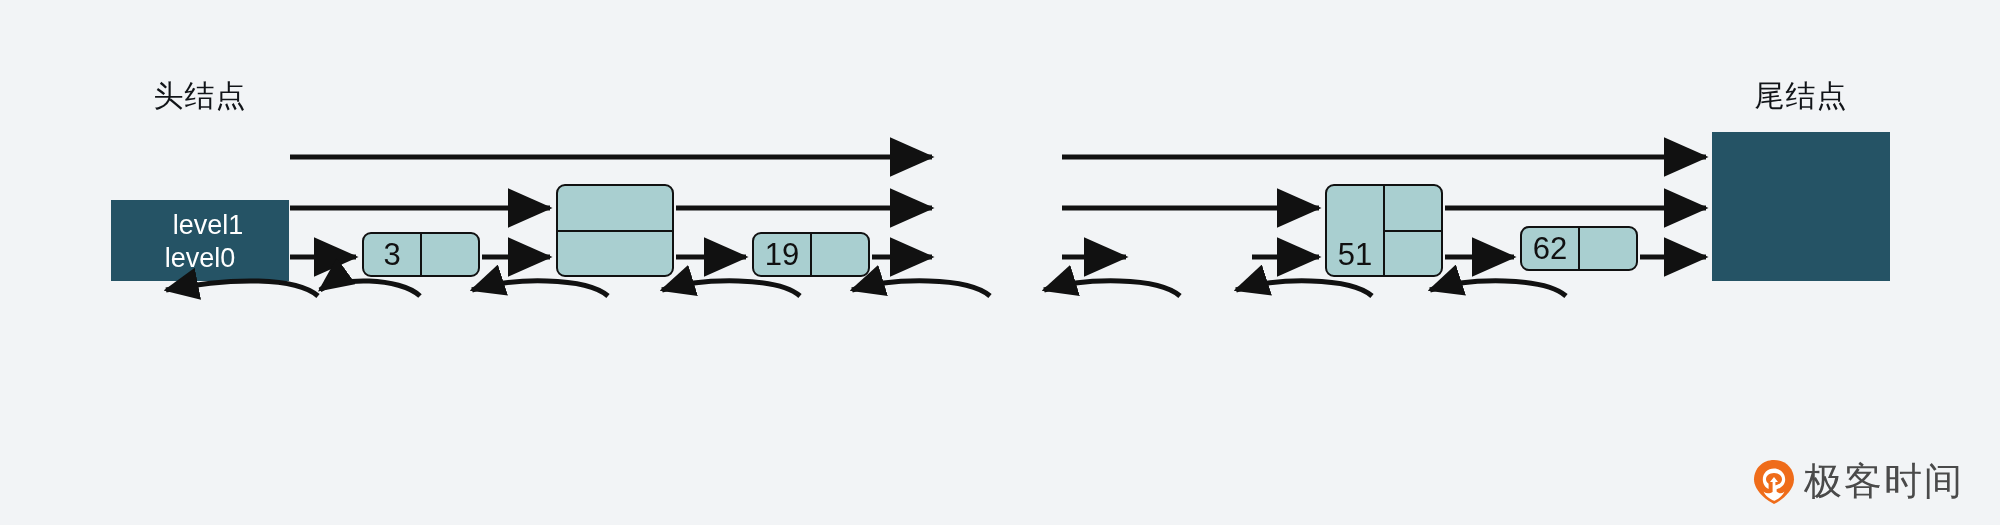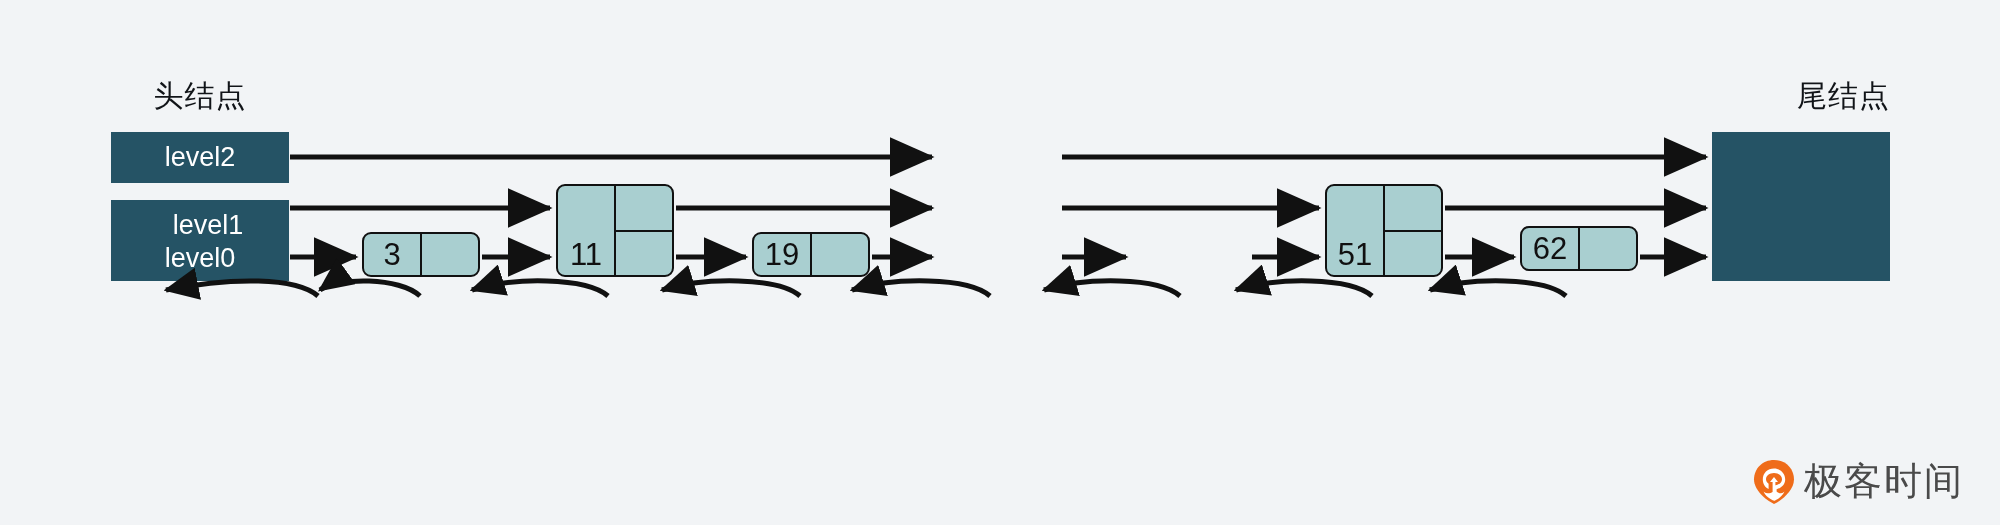--- a/index.html
+++ b/index.html
@@ -67,37 +67,35 @@
     font-family:"Liberation Sans","DejaVu Sans",sans-serif;
     white-space:nowrap;
   }
 </style>
 </head>
 <body>
 
 <div id="stage">
 
   <div class="lbl" id="head-label" style="left:111px;top:76px;width:178px;text-align:center;">头结点</div>
-  <div class="lbl" id="tail-label" style="left:1712px;top:76px;width:178px;text-align:right;">尾结点</div>
+  <div class="lbl" id="tail-label" style="left:1712px;top:76px;width:178px;text-align:center;">尾结点</div>
 
-  <div class="headbox" style="left:111px;top:132px;width:178px;height:51px;">level2</div>
   <div class="headbox" style="left:111px;top:200px;width:178px;height:51px;padding-left:16px;">level1</div>
   <div class="headbox" style="left:111px;top:236px;width:178px;height:45px;">level0</div>
 
   <div class="tailbox" style="left:1712px;top:132px;width:178px;height:149px;"></div>
 
   <div class="node" id="n-3" style="left:362px;top:232px;width:118px;height:45px;">
     <div class="keycell" style="width:58px;">3</div>
     <div class="ptrcol">
       <div class="ptrcell"></div>
     </div>
   </div>
 
   <div class="node" id="n-11" style="left:556px;top:184px;width:118px;height:93px;">
-    <div class="keycell" style="width:58px;">11</div>
     <div class="ptrcol">
       <div class="ptrcell"></div>
       <div class="ptrcell"></div>
     </div>
   </div>
 
   <div class="node" id="n-23" style="left:752px;top:232px;width:118px;height:45px;">
     <div class="keycell" style="width:58px;">19</div>
     <div class="ptrcol">
       <div class="ptrcell"></div>

